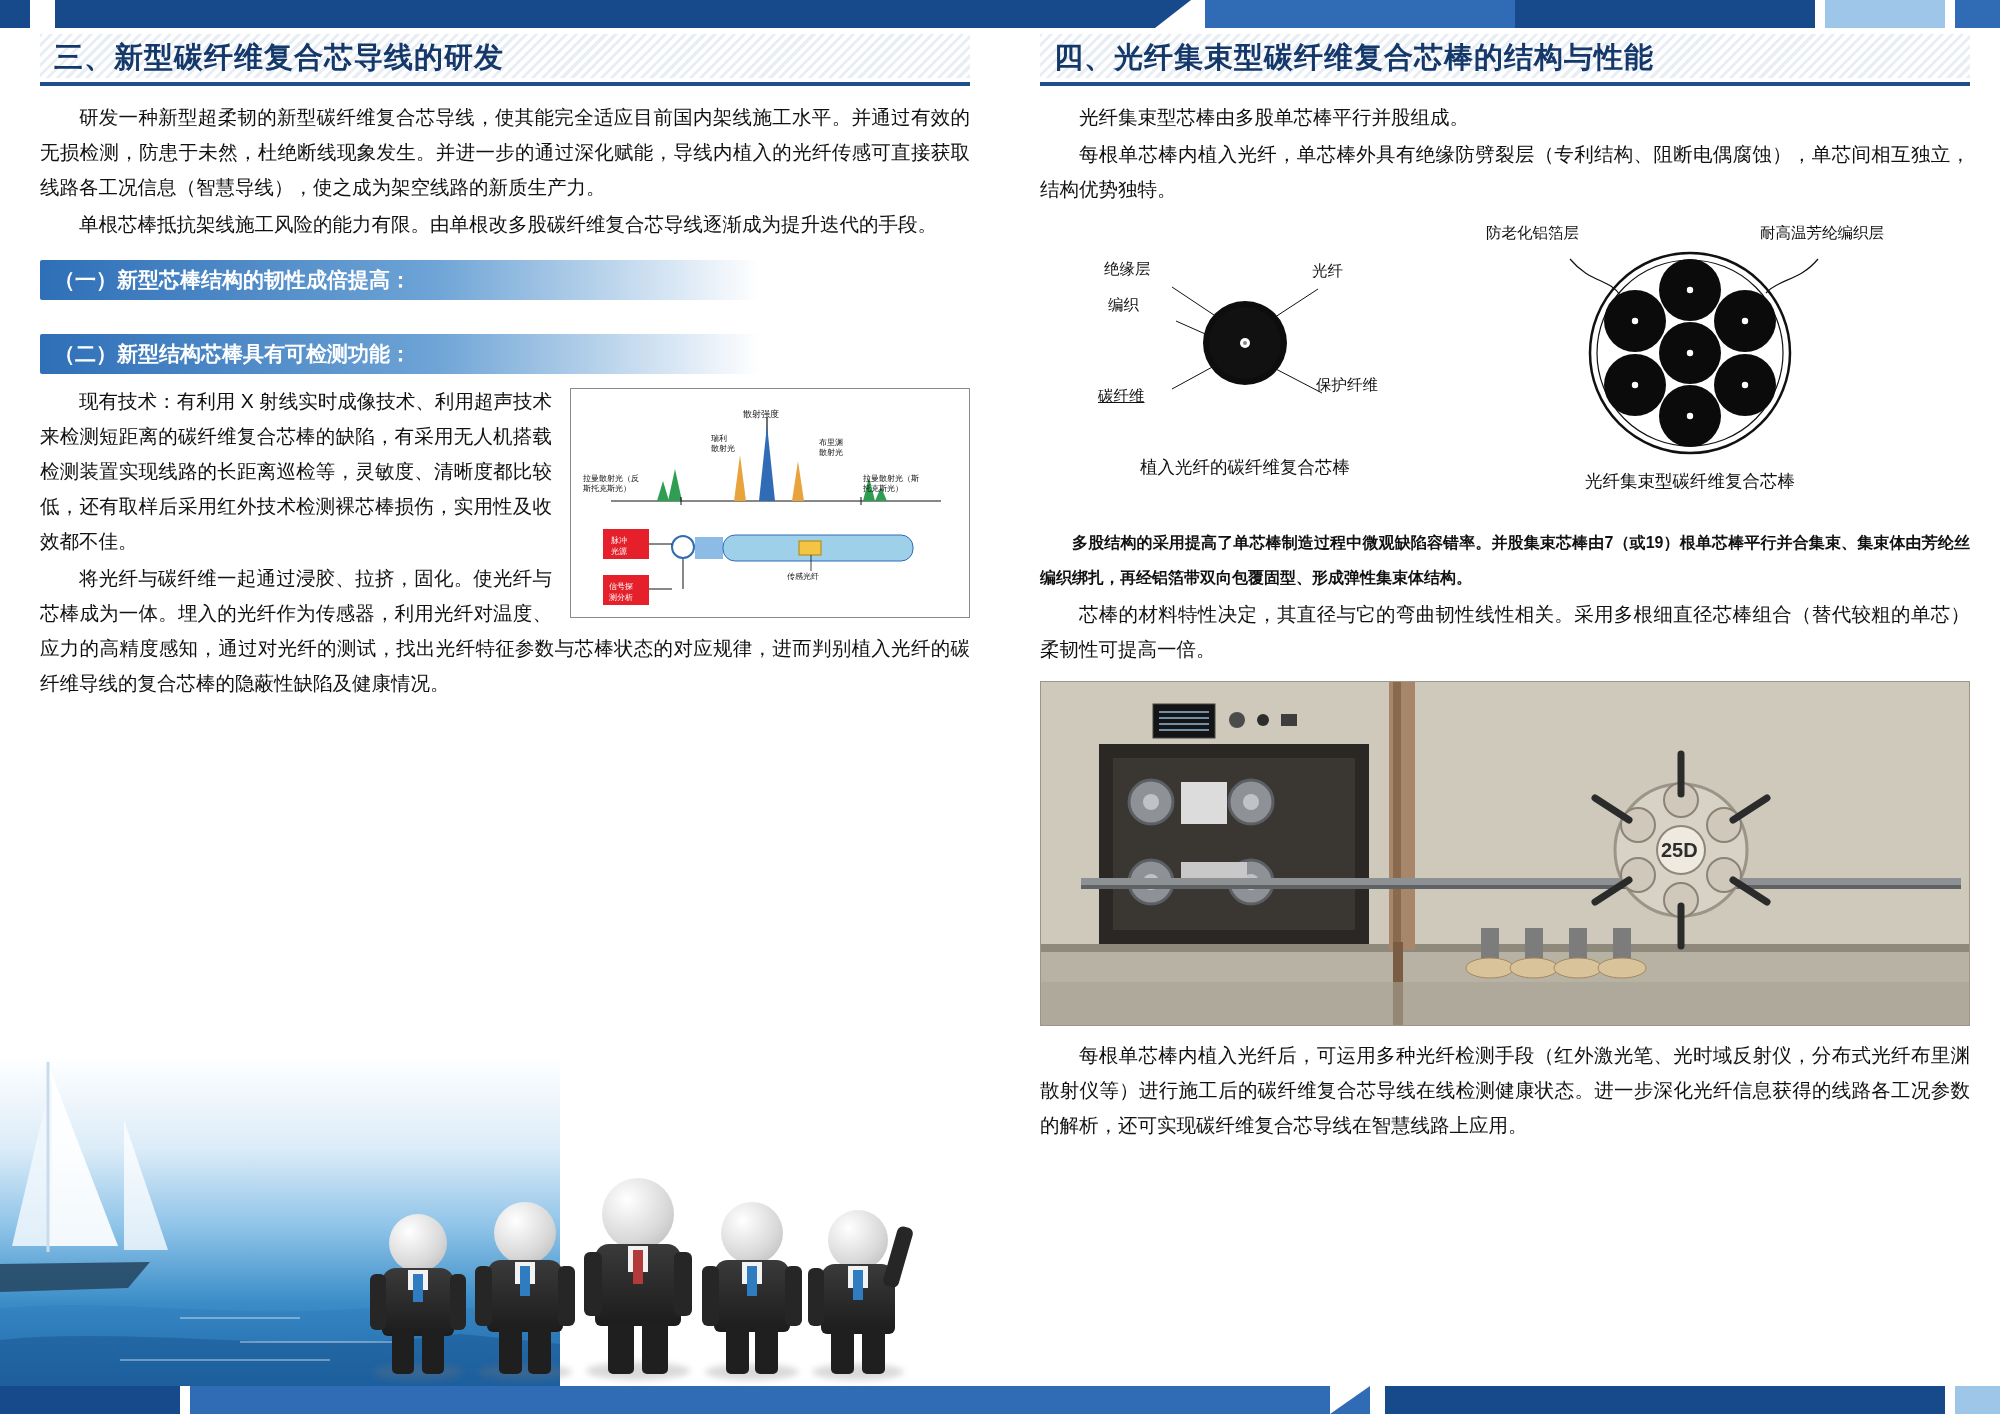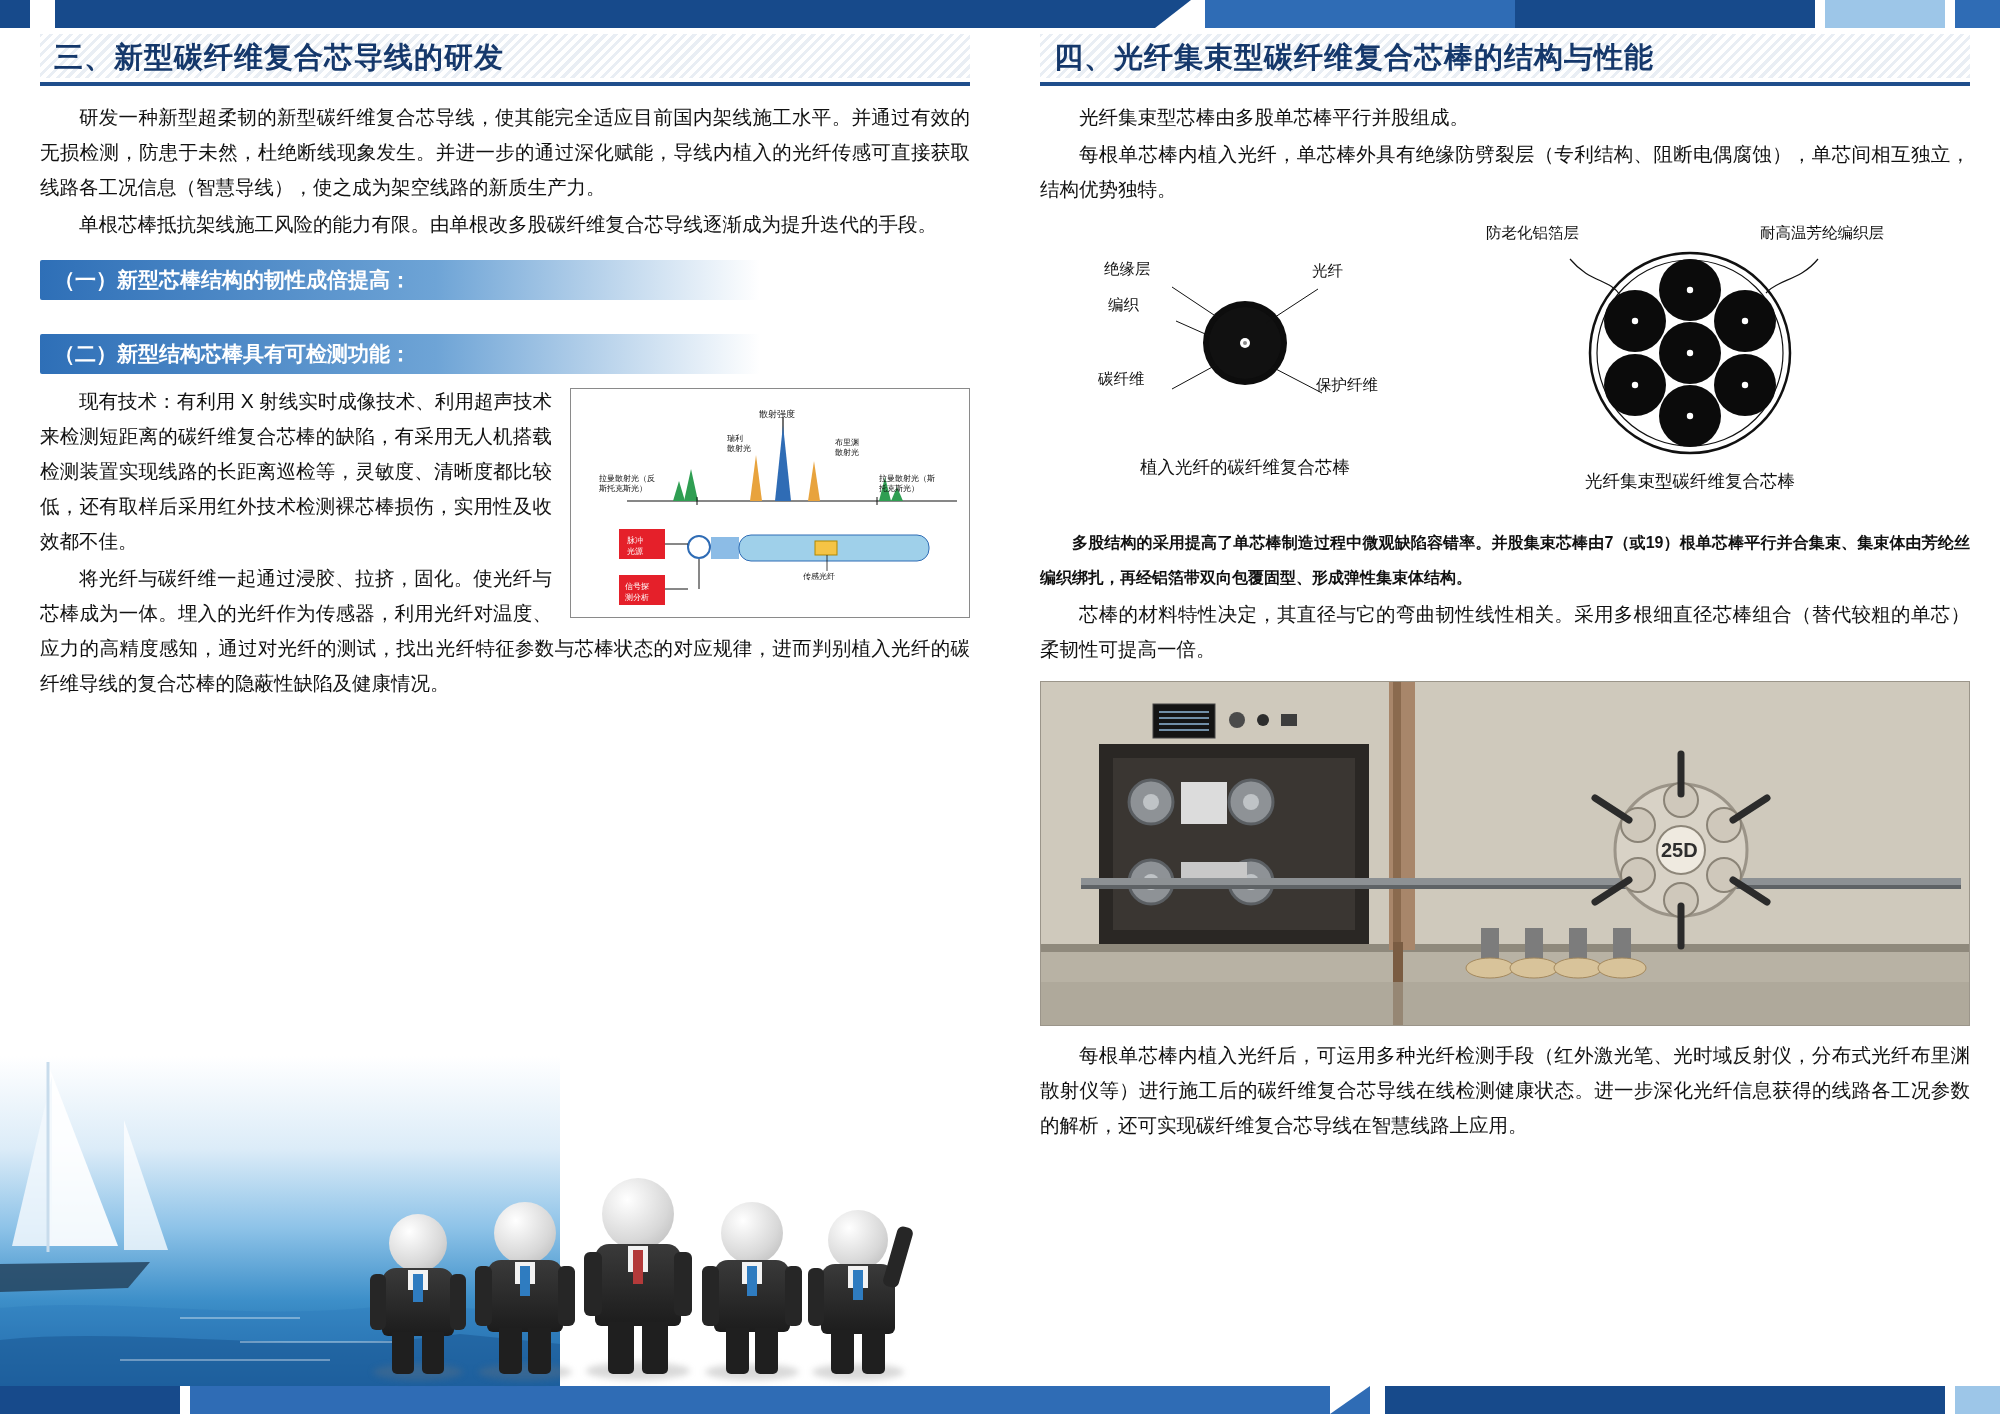--- a/index.html
+++ b/index.html
@@ -97,21 +97,20 @@
     position: absolute; left: 14px; top: 6px;
     font-size: 21px; font-weight: bold; color: #ffffff;
     white-space: nowrap;
   }
 
   
   .wrap-block { position: relative; }
   .fig-right {
     float: right;
     margin: 4px 0 12px 18px;
-    padding-left: 16px;
   }
   .clearfix::after { content: ""; display: block; clear: both; }
 
   
   .fig-rod {
     width: 400px; height: 190px;
     background: #5b8fc4;
     position: relative;
     overflow: hidden;
   }
@@ -361,21 +360,21 @@
 
           <line x1="92" y1="44" x2="140" y2="76" stroke="#111" stroke-width="1"></line>
           <line x1="238" y1="46" x2="186" y2="80" stroke="#111" stroke-width="1"></line>
           <line x1="96" y1="78" x2="132" y2="94" stroke="#111" stroke-width="1"></line>
           <line x1="92" y1="146" x2="136" y2="122" stroke="#111" stroke-width="1"></line>
           <line x1="242" y1="150" x2="192" y2="124" stroke="#111" stroke-width="1"></line>
         </svg>
         <div class="lbl" style="left:24px; top:16px;">绝缘层</div>
         <div class="lbl" style="left:232px; top:18px;">光纤</div>
         <div class="lbl" style="left:28px; top:52px;">编织</div>
-        <div class="lbl" style="left:18px; top:126px;">碳纤维</div>
+        <div class="lbl" style="left:18px; top:143px;text-decoration:underline;">碳纤维</div>
         <div class="lbl" style="left:236px; top:132px;">保护纤维</div>
         <div class="cap" style="position:absolute; left:0; top:212px; width:330px;">植入光纤的碳纤维复合芯棒</div>
       </div>
 
       <div class="core-bundle">
         <svg width="460" height="250" viewBox="0 0 460 250">
           <circle cx="230" cy="130" r="100" fill="none" stroke="#111" stroke-width="2.5"></circle>
           <circle cx="230" cy="130" r="93" fill="none" stroke="#111" stroke-width="1.2"></circle>
           <g fill="#0b0b0b">
             <circle cx="230" cy="130" r="31"></circle>

